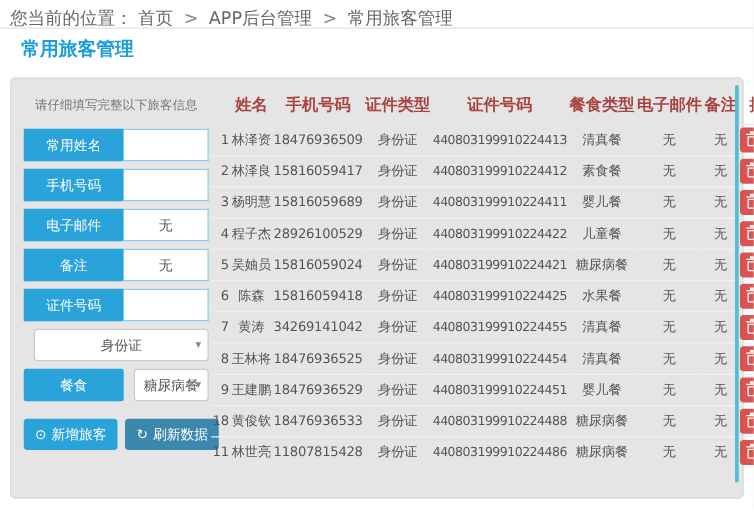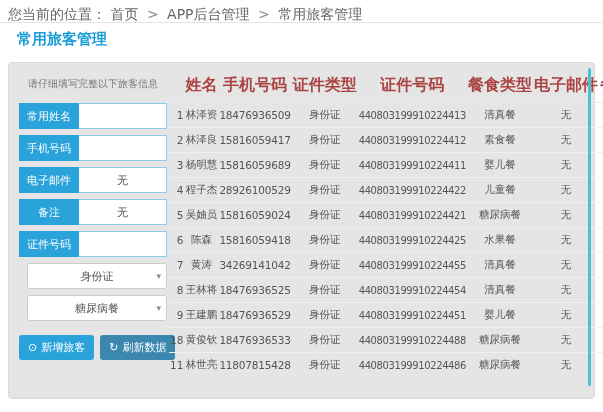--- a/index.html
+++ b/index.html
@@ -18,42 +18,42 @@
   .page-title { position:absolute; top:30px; left:17px; margin:0; font-size:15px; font-weight:bold; color:#1a9cd8; }
   
   .panel { position:absolute; top:62px; left:8px; width:587px; height:337px;
            border:1px solid #d9d9d9; border-radius:4px; background:#e5e5e5; }
   .scrollbar { position:absolute; top:5px; bottom:12px; right:3px; width:3px;
                background:#4fc0d4; border-radius:2px; }
   
   .form { position:absolute; top:10px; left:10px; width:148px; }
   .form-header { font-size:10px; color:#777; text-align:center; margin:4px 0 12px 0; white-space:nowrap; }
   .f-row { display:flex; align-items:stretch; height:26px; margin-bottom:6px; }
-  .f-label { width:60px; flex:none; background:#2aa3db; color:#fff; font-size:11px;
+  .f-label { width:80px; flex:none; background:#2aa3db; color:#fff; font-size:11px;
              display:flex; align-items:center; justify-content:center; }
   .f-input { flex:1; min-width:0; border:1px solid #8ecbe8; border-left:none; outline:none;
              font-size:11px; color:#555; text-align:center; padding:0 2px; background:#fff;
              font-family:"DejaVu Sans","Liberation Sans",sans-serif; }
   .f-select { flex:1; min-width:0; margin-left:8px; border:1px solid #ccc; border-radius:3px;
               background:#fff; display:flex; align-items:center; justify-content:center;
               position:relative; font-size:11px; color:#555; cursor:pointer; }
   .f-select .caret { position:absolute; right:5px; top:50%; transform:translateY(-50%);
                      font-size:9px; color:#888; }
   .sel-row .f-label { border-radius:2px; }
   .btn-row { display:flex; gap:6px; margin-top:14px; }
   .btn { border:none; color:#fff; font-size:11px; height:25px; border-radius:3px;
          display:inline-flex; align-items:center; gap:4px; padding:0 9px; cursor:pointer;
          font-family:"DejaVu Sans","Liberation Sans",sans-serif; white-space:nowrap; }
   .btn .ico { font-size:11px; line-height:1; }
   .btn-add { background:#2aa3db; }
   .btn-refresh { background:#3b87ad; }
   
   .table-wrap { position:absolute; top:8px; left:160px; right:13px; }
   table { width:100%; border-collapse:collapse; }
-  th { color:#a94442; font-size:16px; font-weight:bold; padding:4px 1px 6px 1px;
+  th { color:#a94442; font-size:13px; font-weight:bold; padding:4px 1px 6px 1px;
        white-space:nowrap; border-bottom:1px solid #e8e8e8; }
   td { font-size:10.5px; color:#555; padding:0 1px; height:25px; white-space:nowrap;
        text-align:center; border-bottom:1px solid #f0f0f0; }
   tbody tr:last-child td { border-bottom:none; }
   .td-idx { text-align:right; width:14px; color:#555; }
   .td-idnum { letter-spacing:-0.4px; font-size:10px; }
   .td-phone { letter-spacing:-0.2px;margin-top:47px; }
   .remove-btn { background:#d9534f; color:#fff; border:none; border-radius:3px; font-size:10px;
                 padding:3px 6px; display:inline-flex; align-items:center; gap:3px; cursor:pointer;
                 font-family:"DejaVu Sans","Liberation Sans",sans-serif; }
@@ -102,20 +102,21 @@
       <span class="f-label">证件号码</span>
       <input class="f-input" value="" style="">
     </div>
     <div class="f-row sel-row">
       <div class="f-select">
         <span>身份证</span>
         <span class="caret">▾</span>
       </div>
     </div>
     <div class="f-row sel-row">
+      <span class="f-label">餐食</span>
       <div class="f-select">
         <span>糖尿病餐</span>
         <span class="caret">▾</span>
       </div>
     </div>
 
     <div class="btn-row">
       <button class="btn btn-add">
         <span class="ico">⊙</span>
         <span>新增旅客</span>

